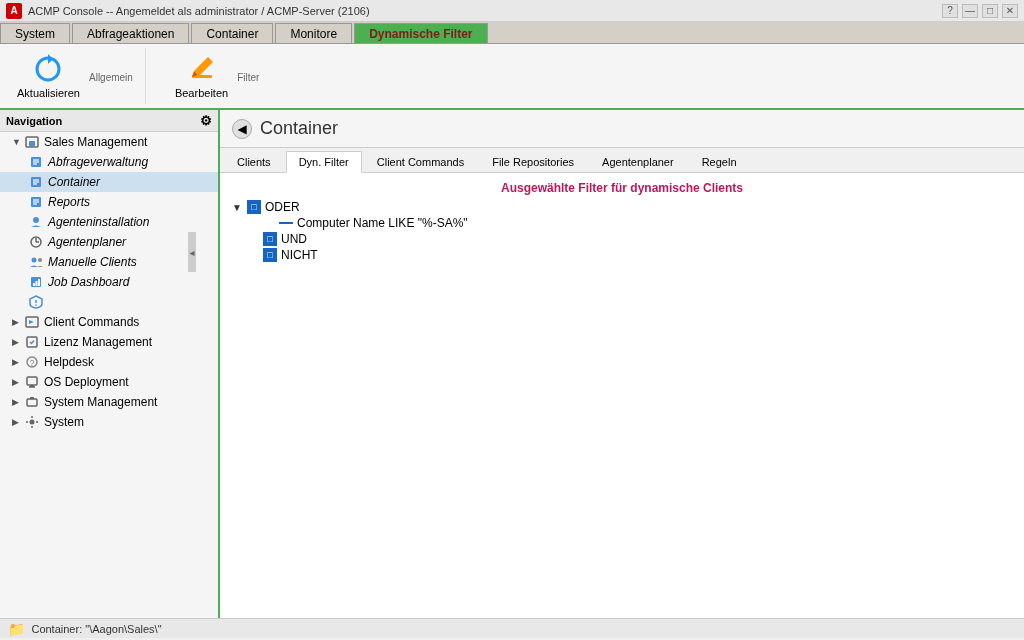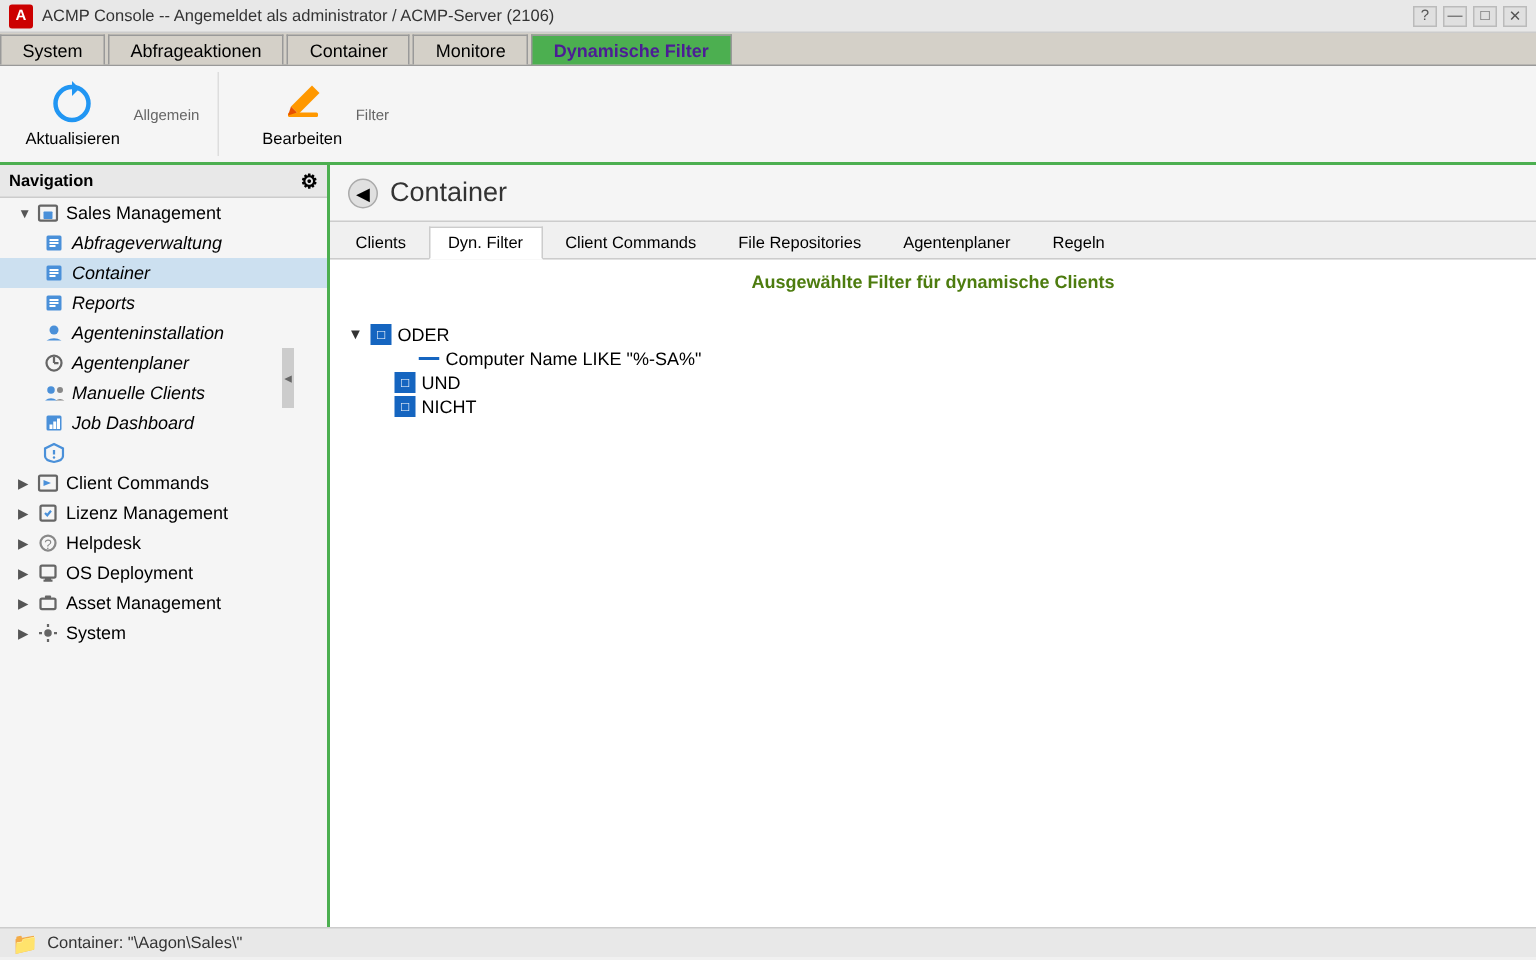--- a/index.html
+++ b/index.html
@@ -47,21 +47,21 @@
       background: #d4d0c8;
       border: 1px solid #999;
       border-bottom: none;
       margin-right: 2px;
       height: 20px;
       display: flex; align-items: center;
       position: relative;
     }
     .tab-item.active-green {
       background: #4caf50;
-      color: #4c1d95;
+      color: #7f1d1d;
       font-weight: bold;
     }
 
     
     #ribbon {
       background: #f5f5f5;
       border-bottom: 2px solid #4caf50;
       padding: 4px 8px;
       display: flex;
       gap: 16px;
@@ -177,22 +177,22 @@
     
     #filter-content {
       flex: 1;
       padding: 8px;
       overflow: auto;
     }
     #filter-header {
       text-align: center;
       font-weight: bold;
       font-size: 12px;
-      margin-bottom: 20px;
-      color: #4d7c0f;
+      margin-bottom: 4px;
+      color: #be185d;
     }
     .filter-tree { padding-left: 4px; }
     .tree-node {
       display: flex; align-items: center;
       padding: 1px 0;
       font-size: 12px;
       cursor: pointer;
     }
     .tree-expand { width: 14px; font-size: 10px; color: #333; }
     .tree-icon {
@@ -438,21 +438,21 @@
     </div>
 
     <div class="nav-item indent1">
       <span class="expand-arrow">▶</span>
       <span class="nav-icon">
         <svg width="14" height="14" viewBox="0 0 14 14">
             <rect x="2" y="4" width="10" height="7" rx="1" fill="none" stroke="#666" stroke-width="1.5"></rect>
             <rect x="5" y="2" width="4" height="2" rx="0.5" fill="#666"></rect>
           </svg>
       </span>
-      <span>Asset Management</span>
+      <span>System Management</span>
     </div>
 
     <div class="nav-item indent1">
       <span class="expand-arrow">▶</span>
       <span class="nav-icon">
         <svg width="14" height="14" viewBox="0 0 14 14">
             <circle cx="7" cy="7" r="2.5" fill="#666"></circle>
             <path d="M7 1 L7 3" stroke="#666" stroke-width="1.5"></path>
             <path d="M7 11 L7 13" stroke="#666" stroke-width="1.5"></path>
             <path d="M1 7 L3 7" stroke="#666" stroke-width="1.5"></path>

